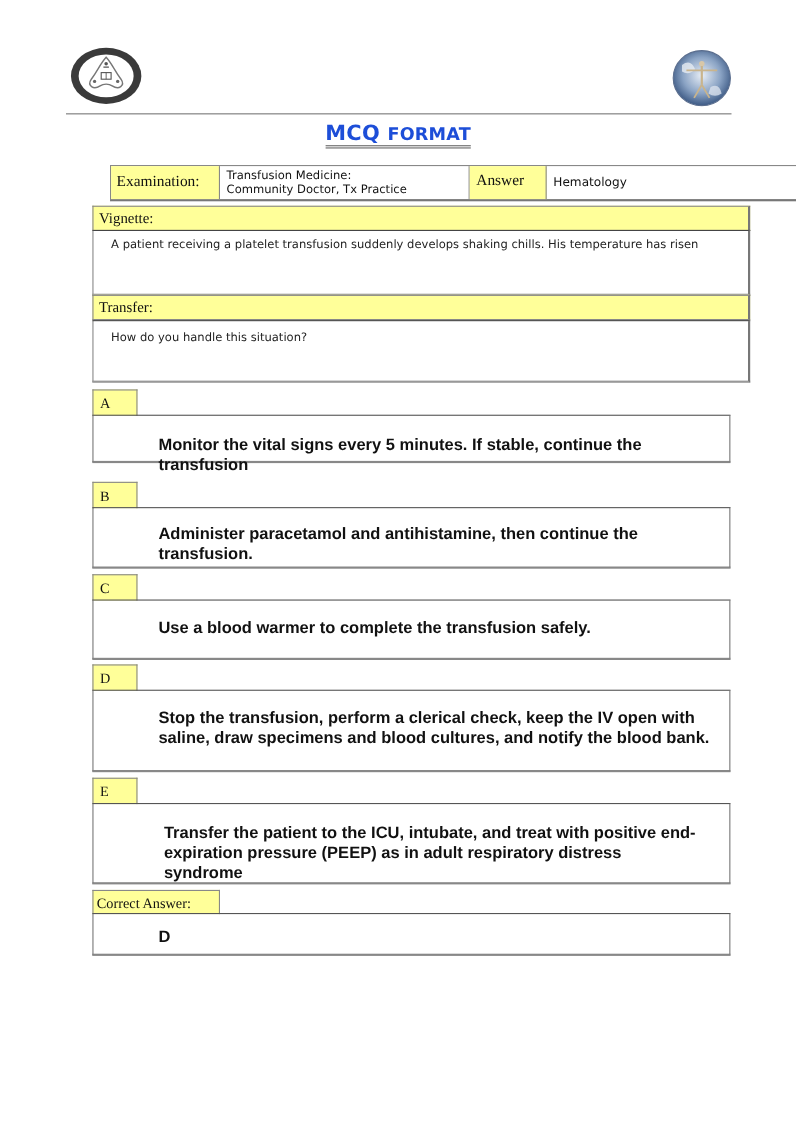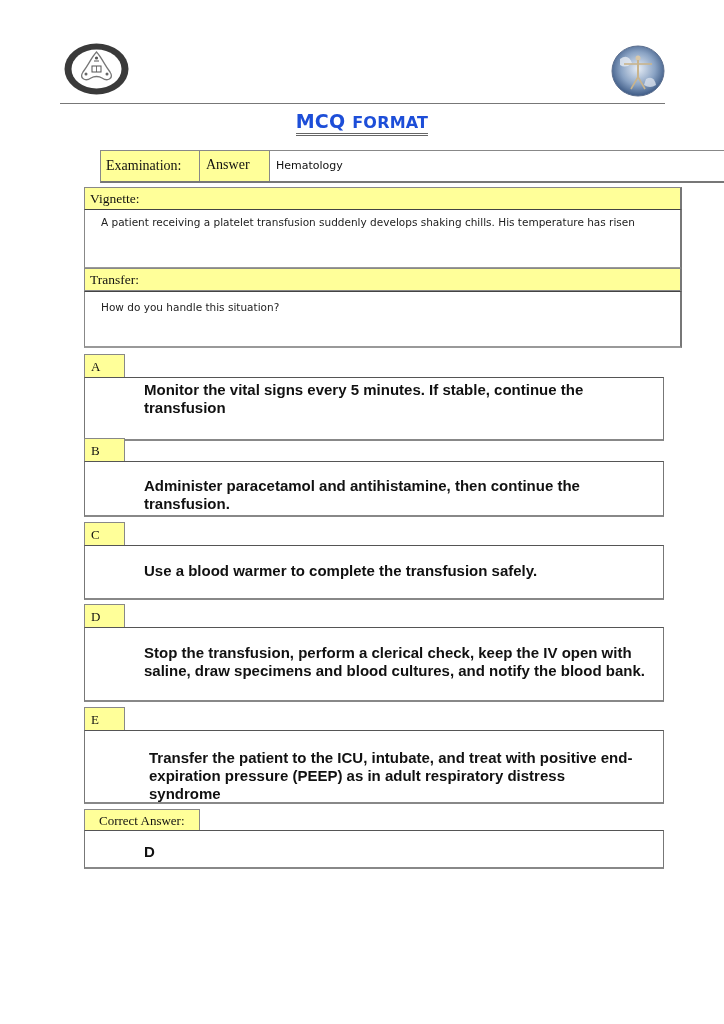--- a/index.html
+++ b/index.html
@@ -16,21 +16,21 @@
   .exam-table > div { box-sizing: border-box; border-right: 1px solid #888; height: 100%; display: flex; align-items: center; }
   .exam-table > div:last-child { border-right: none; }
   .cell-exam-label { width: 99px; padding-left: 5px; font-family: "Liberation Serif", serif; font-size: 14px; }
   .cell-exam-value { width: 227px; padding-left: 6px; font-size: 10.5px; line-height: 12px; flex-direction: column; align-items: flex-start !important; justify-content: center; }
   .cell-block-label { width: 70px; padding-left: 6px; font-family: "Liberation Serif", serif; font-size: 14px; align-items: flex-start !important; padding-top: 6px; }
   .cell-block-value { flex: 1; padding-left: 6px; font-size: 11px; align-items: flex-start !important; padding-top: 8px; }
   .section-head { left: 84px; width: 598px; height: 23px; border: 1px solid #888; border-right: 2px solid #777; font-family: "Liberation Serif", serif; font-size: 13.5px; padding-left: 5px; line-height: 21px; }
   .section-body { left: 84px; width: 598px; border: 1px solid #888; border-top: 1px solid #444; border-right: 2px solid #777; border-bottom: 2px solid #999; font-size: 10.5px; padding: 5px 16px; line-height: 15px; color: #222; }
   .opt-label { left: 84px; width: 41px; height: 24px; border: 1px solid #888; border-bottom: none; font-family: "Liberation Serif", serif; font-size: 13px; padding-left: 6px; line-height: 24px; }
   .opt-box { left: 84px; width: 580px; border: 1px solid #777; border-top: 1.5px solid #555; border-bottom: 2px solid #888; font-family: "Liberation Sans", sans-serif; font-weight: bold; font-size: 15px; line-height: 18px; color: #111; padding-left: 59px; padding-right: 10px; }
-  .ans-label { left: 84px; width: 116px; height: 22px; border: 1px solid #888; border-bottom: none; font-family: "Liberation Serif", serif; font-size: 13px; padding-left: 14px; line-height: 21px; }
+  .ans-label { left: 84px; width: 116px; height: 22px; border: 1px solid #888; border-bottom: none; font-family: "Liberation Serif", serif; font-size: 13px; padding-left: 3px; line-height: 21px; }
 </style>
 </head>
 <body>
 
 <div class="abs logo-left">
   <svg width="67" height="54" viewBox="0 0 67 54">
     <ellipse cx="33.5" cy="27" rx="32" ry="25.5" fill="#3a3a3a"></ellipse>
     <ellipse cx="33.5" cy="27" rx="25" ry="19.5" fill="#ffffff"></ellipse>
     <path d="M33.5 10 C28 16, 26 22, 20 30 C16 36, 22 40, 28 36 C31 34, 36 34, 39 36 C45 40, 51 36, 47 30 C41 22, 39 16, 33.5 10 Z" fill="none" stroke="#777" stroke-width="1.3"></path>
     <rect x="29" y="24" width="9" height="6" fill="none" stroke="#555" stroke-width="1"></rect>
@@ -64,34 +64,38 @@
 </div>
 
 <div class="abs hrule"></div>
 
 <div class="abs title">
   <span><b>MCQ</b> <b class="sc">FORMAT</b></span>
 </div>
 
 <div class="abs exam-table">
   <div class="cell-exam-label yellow">Examination:</div>
+  <div class="cell-exam-value">
+    <span>Transfusion Medicine:</span>
+    <span>Community Doctor, Tx Practice</span>
+  </div>
   <div class="cell-block-label yellow">Answer</div>
   <div class="cell-block-value">Hematology</div>
 </div>
 
 <div class="abs section-head yellow" style="top:187px;">Vignette:</div>
 <div class="abs section-body" style="top:209px; height:60px;">
   <div>A patient receiving a platelet transfusion suddenly develops shaking chills.  His temperature has risen</div>
 </div>
 
 <div class="abs section-head yellow" style="top:268px;">Transfer:</div>
 <div class="abs section-body" style="top:291px; height:57px; padding-top:8px;">How do you handle this situation?</div>
 
 <div class="abs opt-label yellow" style="top:354px;">A</div>
-<div class="abs opt-box" style="top:377px; height:64px; padding-top:3px;">Monitor the vital signs every 5 minutes.  If stable, continue the transfusion</div>
+<div class="abs opt-box" style="top:377px; height:44px; padding-top:18px;">Monitor the vital signs every 5 minutes.  If stable, continue the transfusion</div>
 
 <div class="abs opt-label yellow" style="top:438px;">B</div>
 <div class="abs opt-box" style="top:461px; height:56px; padding-top:15px;">Administer paracetamol and antihistamine, then continue the transfusion.</div>
 
 <div class="abs opt-label yellow" style="top:522px;">C</div>
 <div class="abs opt-box" style="top:545px; height:55px; padding-top:16px;">Use a blood warmer to complete the transfusion safely.</div>
 
 <div class="abs opt-label yellow" style="top:604px;">D</div>
 <div class="abs opt-box" style="top:627px; height:75px; padding-top:16px;">Stop the transfusion, perform a clerical check, keep the IV open with saline, draw specimens and blood cultures, and notify the blood bank.</div>
 

